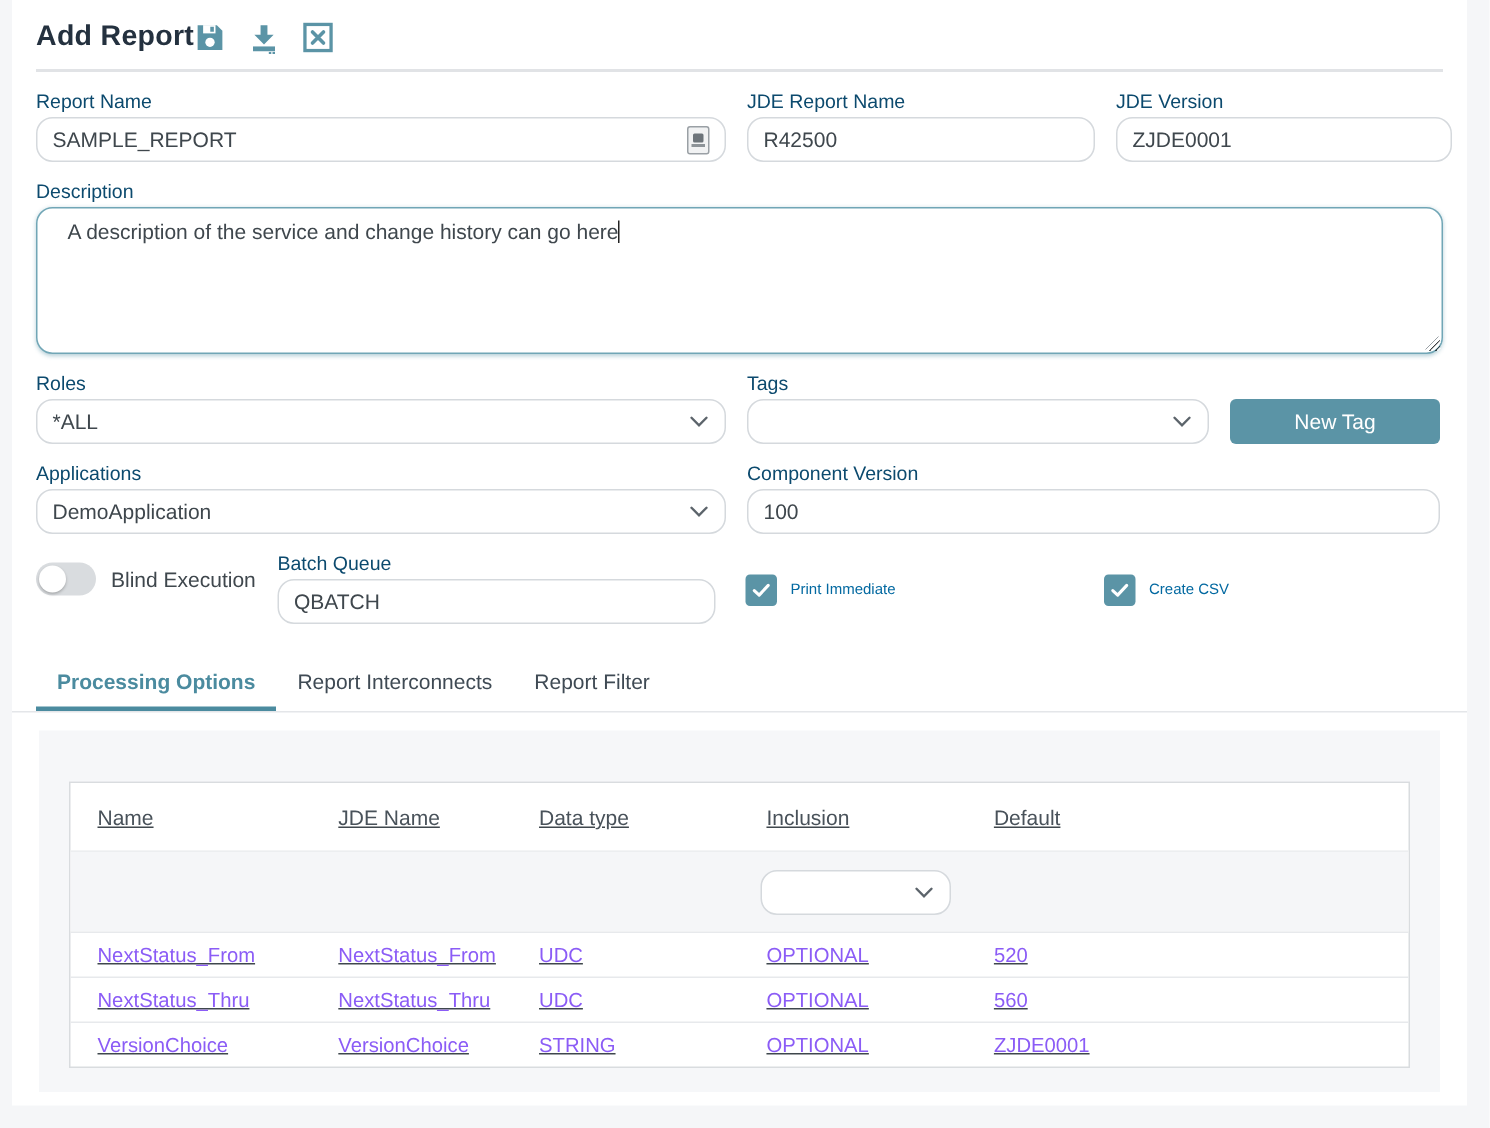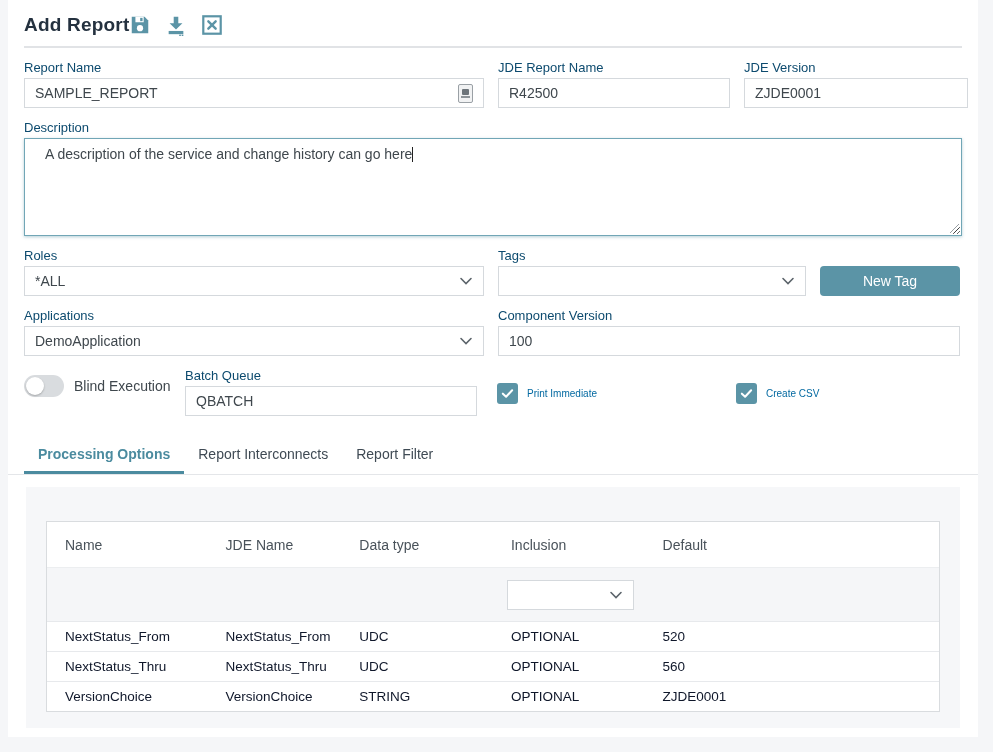--- a/index.html
+++ b/index.html
@@ -26,21 +26,21 @@
   }
   .title { font-size: 19px; font-weight: bold; color: #24313f; letter-spacing: .2px; }
   .hdr-icons { display: flex; align-items: center; gap: 14px; }
   .hicon { width: 22px; height: 22px; cursor: pointer; display: inline-flex; }
   
   .frm { padding-top: 12px; }
   .row { display: flex; gap: 14px; margin-bottom: 12px; }
   .fld { display: flex; flex-direction: column; }
   .lbl { font-size: 13px; color: #0c4a6e; margin-bottom: 3px; }
   .inp, .sel, .txta {
-    border: 1px solid #d5d9dd; border-radius: 0;
+    border: 1px solid #d5d9dd; border-radius: 11px;
     background: #fff; font-family: inherit;
     font-size: 14px; color: #3f474d;
     padding: 0 10px; height: 30px; line-height: 28px;
     position: relative;
   }
   .w-lg { width: 460px; }
   .w-md { width: 232px; }
   .w-sm { width: 224px; }
   .w-tags { width: 308px; }
   .w-comp { width: 462px; }
@@ -83,27 +83,27 @@
   .chk-label { font-size: 10px; color: #0369a1; }
   
   .tabs { display: flex; margin: 20px -16px 0; padding: 0 16px;
     border-bottom: 1px solid #e4e6e9; }
   .tab { font-size: 14px; color: #3f4a54; padding: 10px 14px 9px; cursor: pointer;
     border-bottom: 3px solid transparent; }
   .tab.active { color: #4b8b9f; border-bottom-color: #4b8b9f; font-weight: bold; }
   
   .panel { margin: 12px 2px 0; background: #f6f7f9; padding: 34px 20px 16px; }
   .tbl { background: #fff; border: 1px solid #d9dcdf; }
-  .trow { display: grid; grid-template-columns: 18% 15% 17% 17% 33%; align-items: center; }
+  .trow { display: grid; grid-template-columns: 18% 15% 17% 17% 33%; align-items: center; text-decoration: underline; }
   .trow > div { padding-left: 18px; font-size: 13.5px; }
   .thead > div { padding-top: 15px; padding-bottom: 14px; color: #49525a; font-size: 14px; }
   .tfilter { background: #f5f6f8; height: 54px; border-top: 1px solid #eceef0; }
   .tfilter .sel { width: 127px; height: 30px; background: #fff; }
   .tdata { border-top: 1px solid #e7e9ec; }
-  .tdata > div { padding-top: 7px; padding-bottom: 7px; color: #0f172a; }
+  .tdata > div { padding-top: 7px; padding-bottom: 7px; color: #8b5cf6; }
 </style>
 </head>
 <body>
 
 <div class="card">
 
   <div class="hdr">
     <div class="title">Add Report</div>
     <div class="hdr-icons">
       <span class="hicon">

